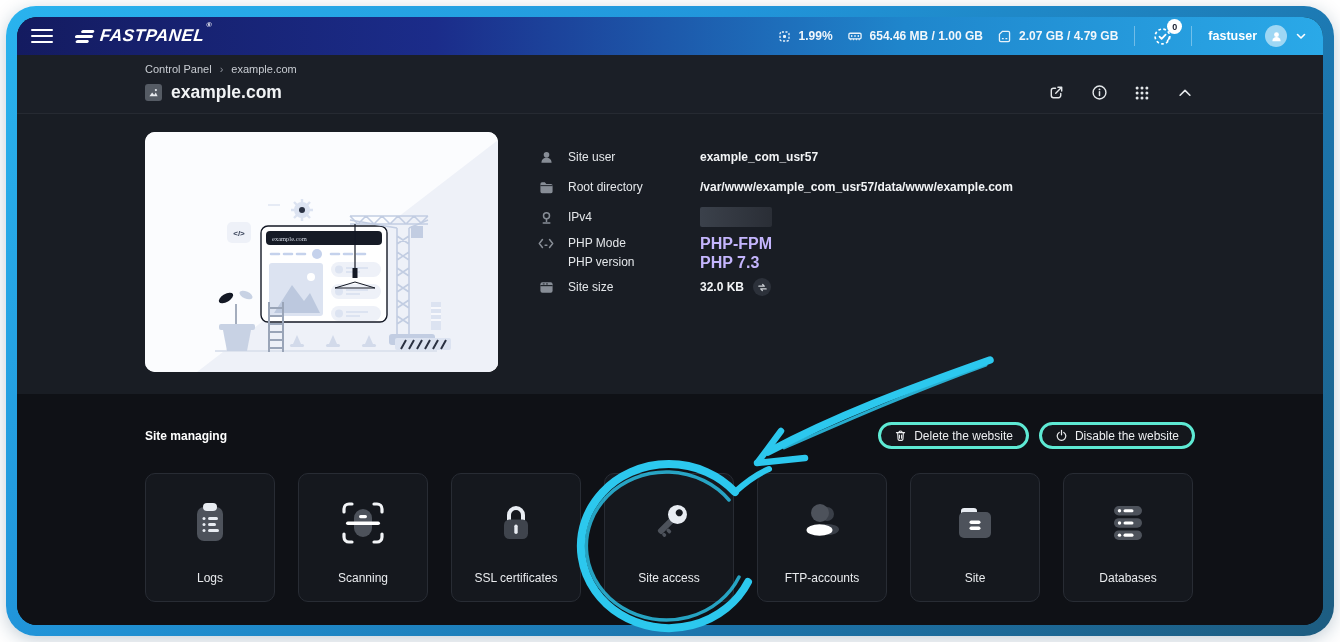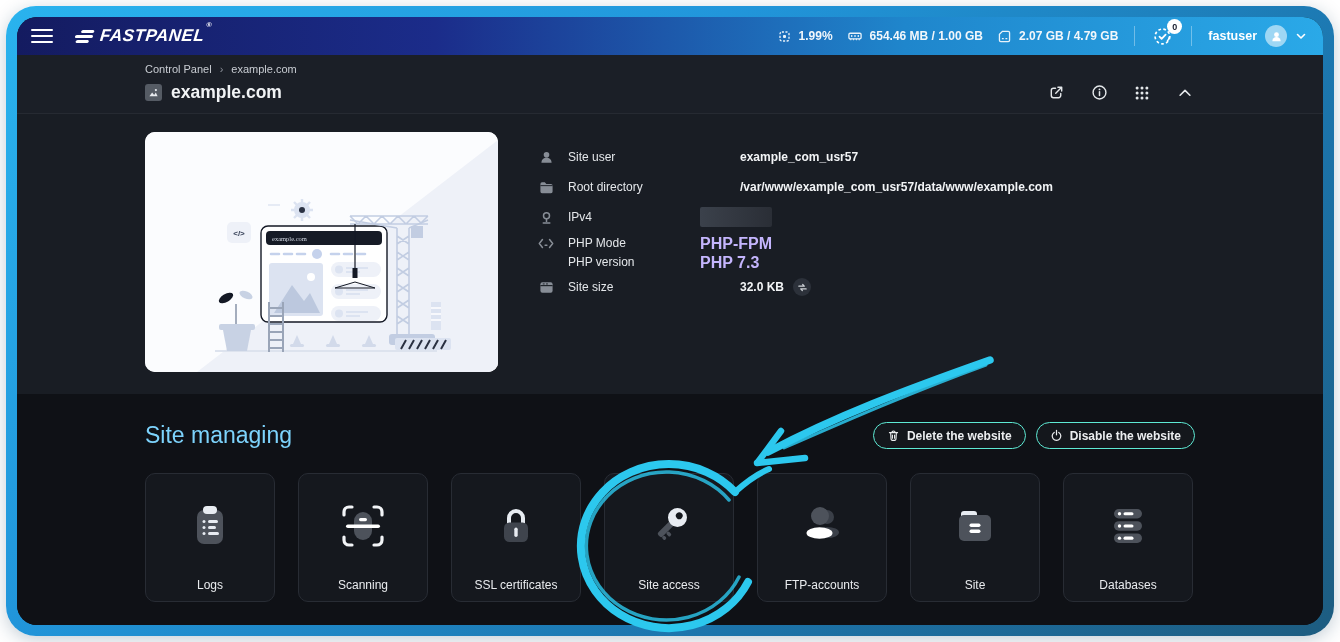--- a/index.html
+++ b/index.html
@@ -61,45 +61,45 @@
 
   
   .info-sec { background:#191d24; padding:18px 0 22px; }
   .info-flex { display:flex; gap:40px; }
   .illu-card { width:353px; height:240px; background:#fbfcfe; border-radius:10px; overflow:hidden; flex:0 0 353px; }
   .info-rows { flex:1; padding-top:10px; }
   .irow { display:flex; align-items:center; min-height:30px; }
   .irow.php { align-items:flex-start; padding-top:2px; }
   .i-ico { width:16px; flex:0 0 16px; margin-right:14px; display:flex; justify-content:center; color:#878d96; }
   .i-label { width:132px; flex:0 0 132px; font-size:12px; color:#e4e7ea; }
-  .i-val { font-size:12px; font-weight:bold; color:#f2f4f6; display:flex; align-items:center; gap:9px;margin-left:40px; }
+  .i-val { font-size:12px; font-weight:bold; color:#f2f4f6; display:flex; align-items:center; gap:9px; }
   .php-cols { display:flex; }
   .php-labels { width:132px; flex:0 0 132px; font-size:12px; color:#e4e7ea; line-height:19px; }
   .php-vals { font-size:16px; font-weight:bold; color:#c4b5fd; line-height:19px; }
   .redacted { width:72px; height:20px; border-radius:2px; background:linear-gradient(90deg,#3b414b,#2a2e36); filter:blur(.4px); }
   .mini-circle { width:18px; height:18px; border-radius:50%; background:#2c313a; color:#cfd3d8; font-size:10px; font-weight:bold; display:flex; align-items:center; justify-content:center; cursor:pointer; }
   .i-note { font-size:11.5px; font-weight:normal; color:#8d939c; }
 
   
   .manage-sec { background:#0f1116; flex:1; padding-top:28px; }
   .manage-head { display:flex; align-items:center; }
-  .sec-title { font-size:23px; font-weight:normal; color:#7dd3fc; }
+  .sec-title { font-size:12px; font-weight:bold; color:#ffffff; }
   .head-btns { margin-left:auto; display:flex; gap:10px; }
   .pill-btn {
     height:27px; display:flex; align-items:center; gap:7px; padding:0 13px;
-    border:1px solid #5eead4; border-radius:15px; background:#14171c;
-    color:#eceef0; font-size:12px; font-weight:bold; cursor:pointer;
+    border:3px solid #5eead4; border-radius:15px; background:#14171c;
+    color:#eceef0; font-size:12px; font-weight:normal; cursor:pointer;
   }
   .cards { display:flex; gap:23px; margin-top:24px; }
   .card {
     width:130px; height:129px; background:#15181e; border:1px solid #282c34;
     border-radius:10px; display:flex; flex-direction:column; align-items:center; cursor:pointer;
   }
   .card-ico { flex:1; display:flex; align-items:center; justify-content:center; }
-  .card-label { font-size:12px; color:#e9ebee; margin-bottom:9px; }
+  .card-label { font-size:12px; color:#e9ebee; margin-bottom:16px; }
 
   
   .annot { position:absolute; left:0; top:0; width:1340px; height:642px; pointer-events:none; z-index:60; }
 </style>
 </head>
 <body>
 
 <div class="stage">
   <div class="frame">
     <div class="screen">

